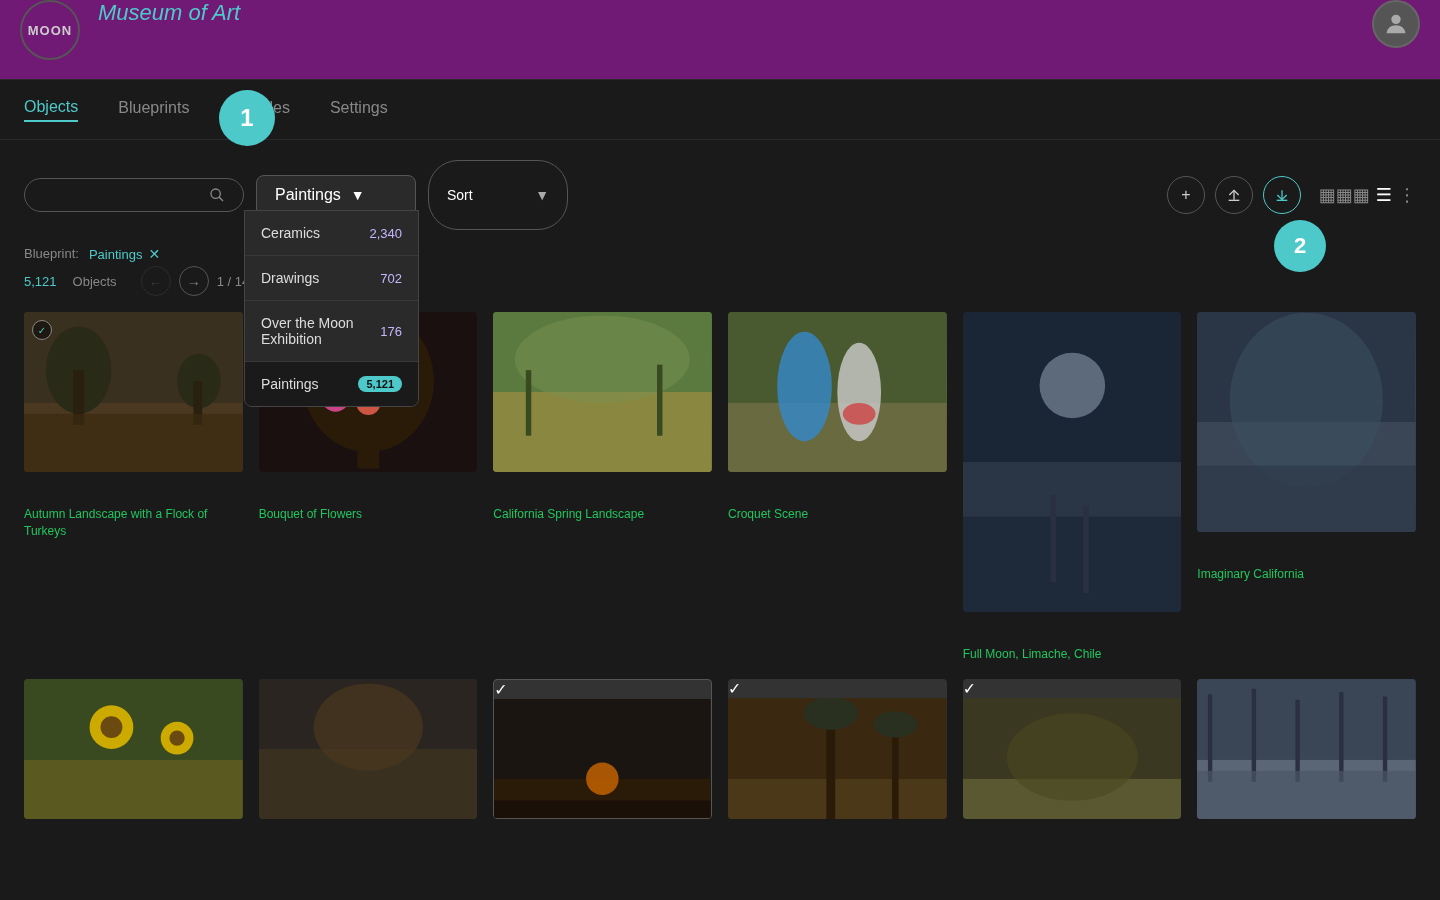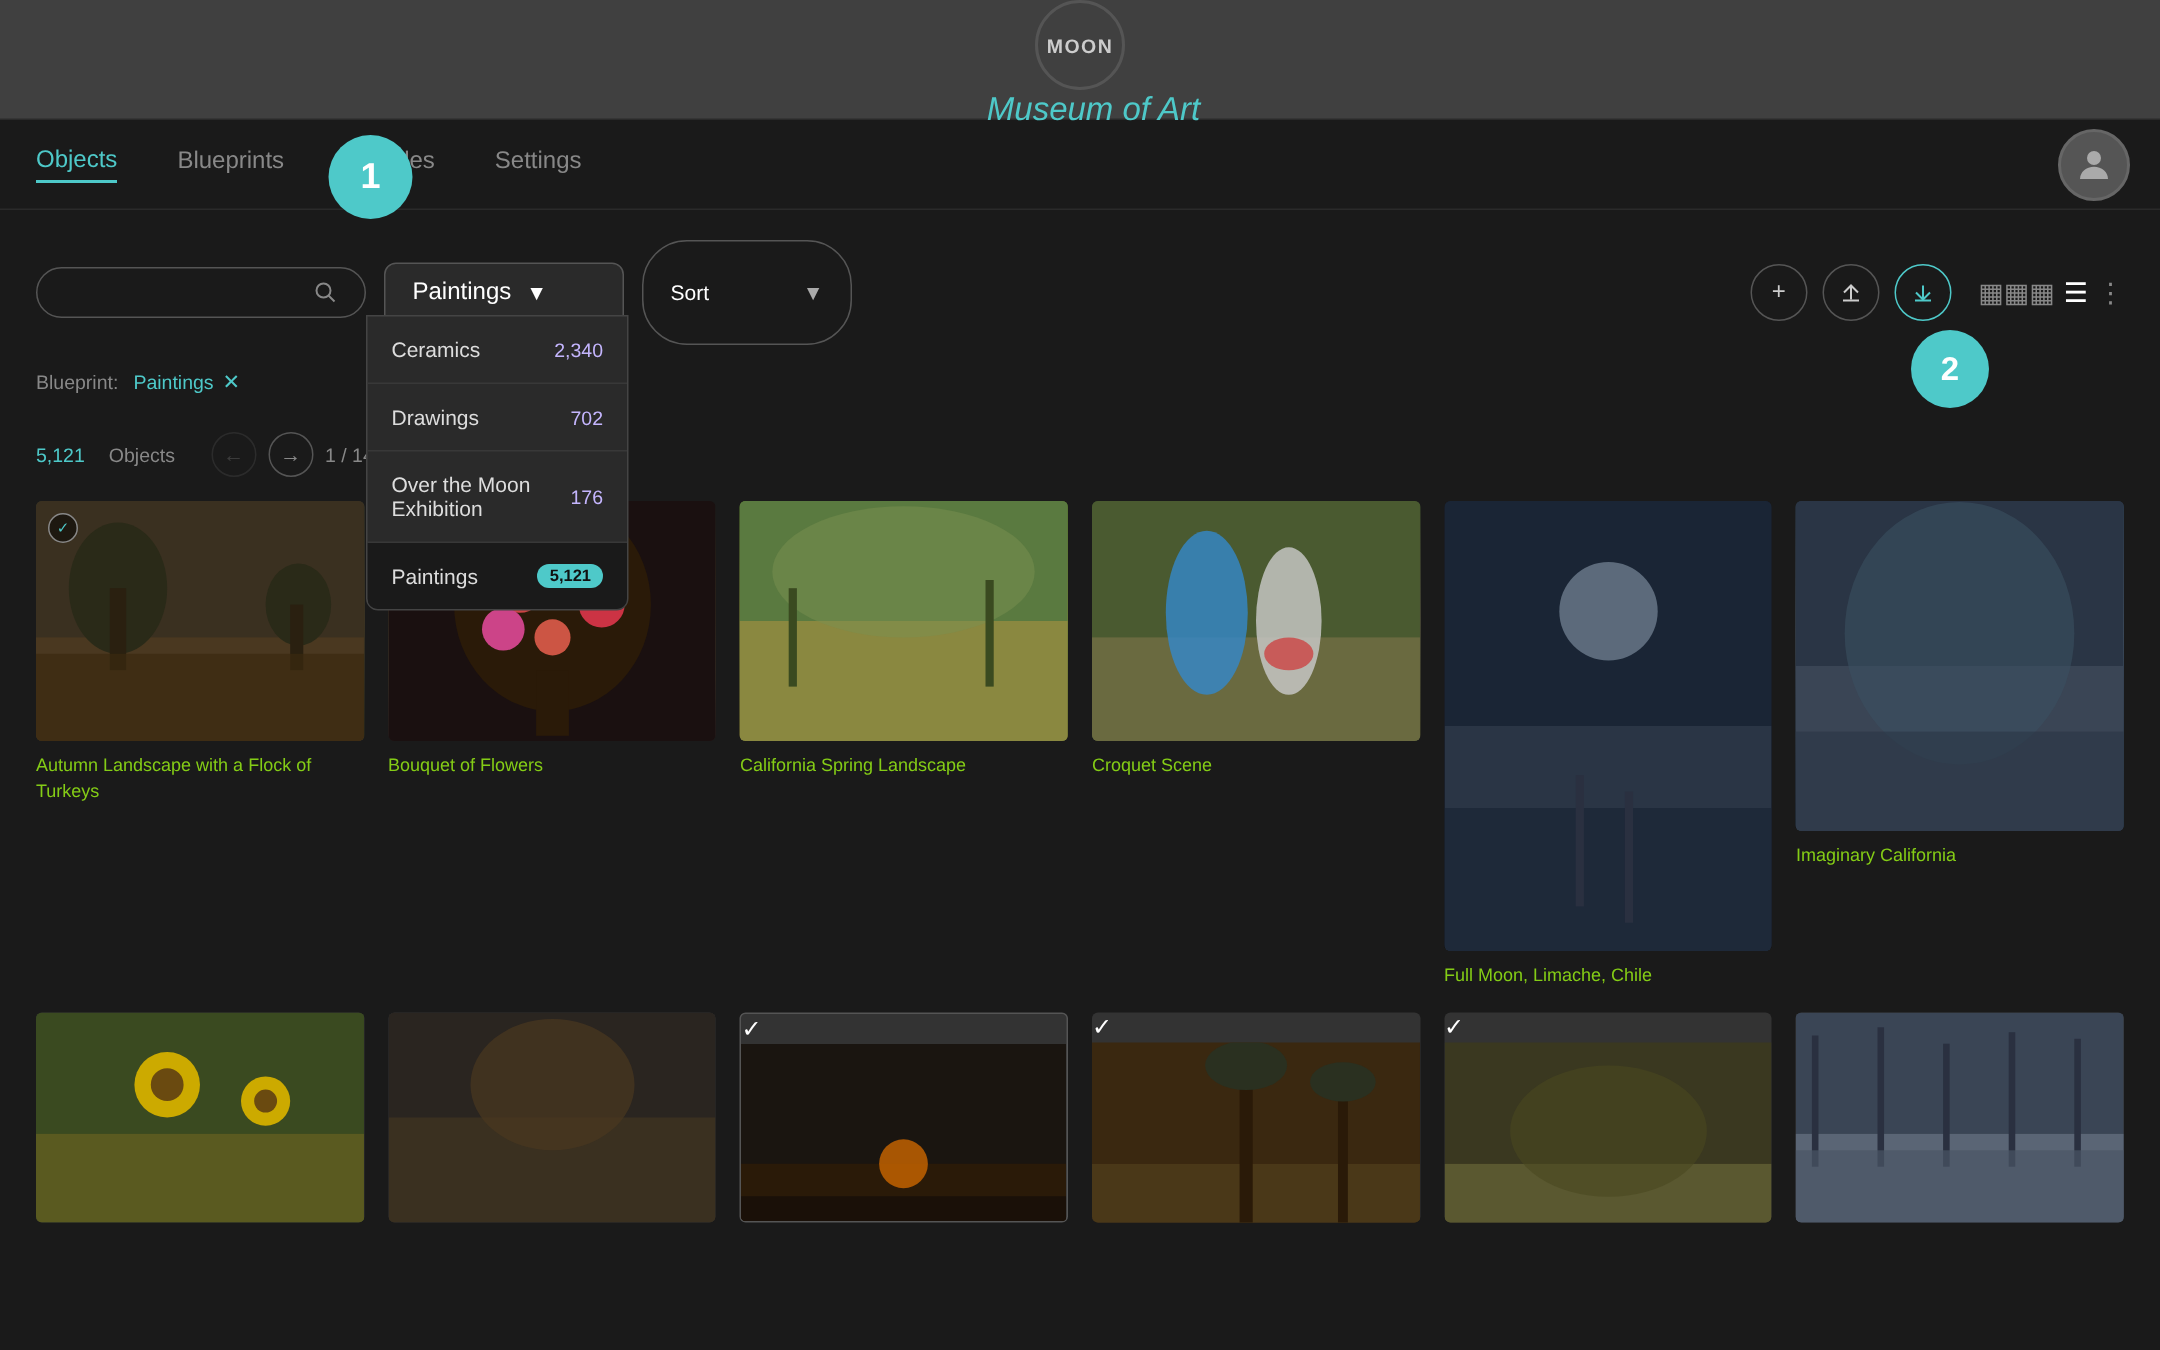--- a/index.html
+++ b/index.html
@@ -10,26 +10,25 @@
       color: #fff;
       font-family: -apple-system, BlinkMacSystemFont, 'Segoe UI', sans-serif;
       overflow: hidden;
       position: relative;
     }
 
     
     .top-bar {
       width: 100%;
       height: 80px;
-      background: #404040;
-      display: flex;
-      align-items: center;
+      background: #701a75;
+      display: flex;
+      align-items: flex-start;
       padding: 0 20px;
       border-bottom: 1px solid #2a2a2a;
-      flex-direction: column;
     }
     .logo-circle {
       width: 60px;
       height: 60px;
       border-radius: 50%;
       border: 2px solid #555;
       display: flex;
       align-items: center;
       justify-content: center;
       font-size: 13px;
@@ -218,23 +217,23 @@
       justify-content: center;
       font-size: 22px;
       font-weight: bold;
       color: #fff;
       z-index: 200;
     }
 
     
     .filter-row {
       display: flex;
-      align-items: center;
+      align-items: flex-start;
       gap: 10px;
-      margin-bottom: 26px;
+      margin-bottom: 4px;
     }
     .filter-label { color: #888; font-size: 13px; }
     .filter-tag {
       display: flex;
       align-items: center;
       gap: 6px;
       background: transparent;
       border: none;
       color: #4ec9c9;
       font-size: 13px;
@@ -331,22 +330,23 @@
       background: rgba(0,0,0,0.5);
       border: 1.5px solid #888;
       display: flex;
       align-items: center;
       justify-content: center;
       font-size: 10px;
       color: #4ec9c9;
     }
     .art-title {
       font-size: 12px;
-      color: #84cc16;
+      color: #22c55e;
       line-height: 1.4;
+      margin-top: 26px;
     }
 
     
     .img-autumn { background: linear-gradient(180deg, #3a3a2a 0%, #5a4a2a 50%, #2a2a1a 100%); }
     .img-bouquet { background: linear-gradient(180deg, #1a1a1a 0%, #3a2a1a 30%, #4a3a2a 70%, #2a1a1a 100%); }
     .img-california { background: linear-gradient(180deg, #4a6a2a 0%, #8a8a3a 50%, #6a5a2a 100%); }
     .img-croquet { background: linear-gradient(180deg, #3a4a2a 0%, #6a6a4a 50%, #4a4a2a 100%); }
     .img-imaginary { background: linear-gradient(180deg, #2a3a4a 0%, #4a5a6a 40%, #1a2a3a 100%); }
     .img-sunflower { background: linear-gradient(180deg, #3a4a2a 0%, #6a6a2a 50%, #4a3a1a 100%); }
     .img-dark1 { background: linear-gradient(180deg, #2a2a2a 0%, #4a3a2a 50%, #1a1a1a 100%); }

